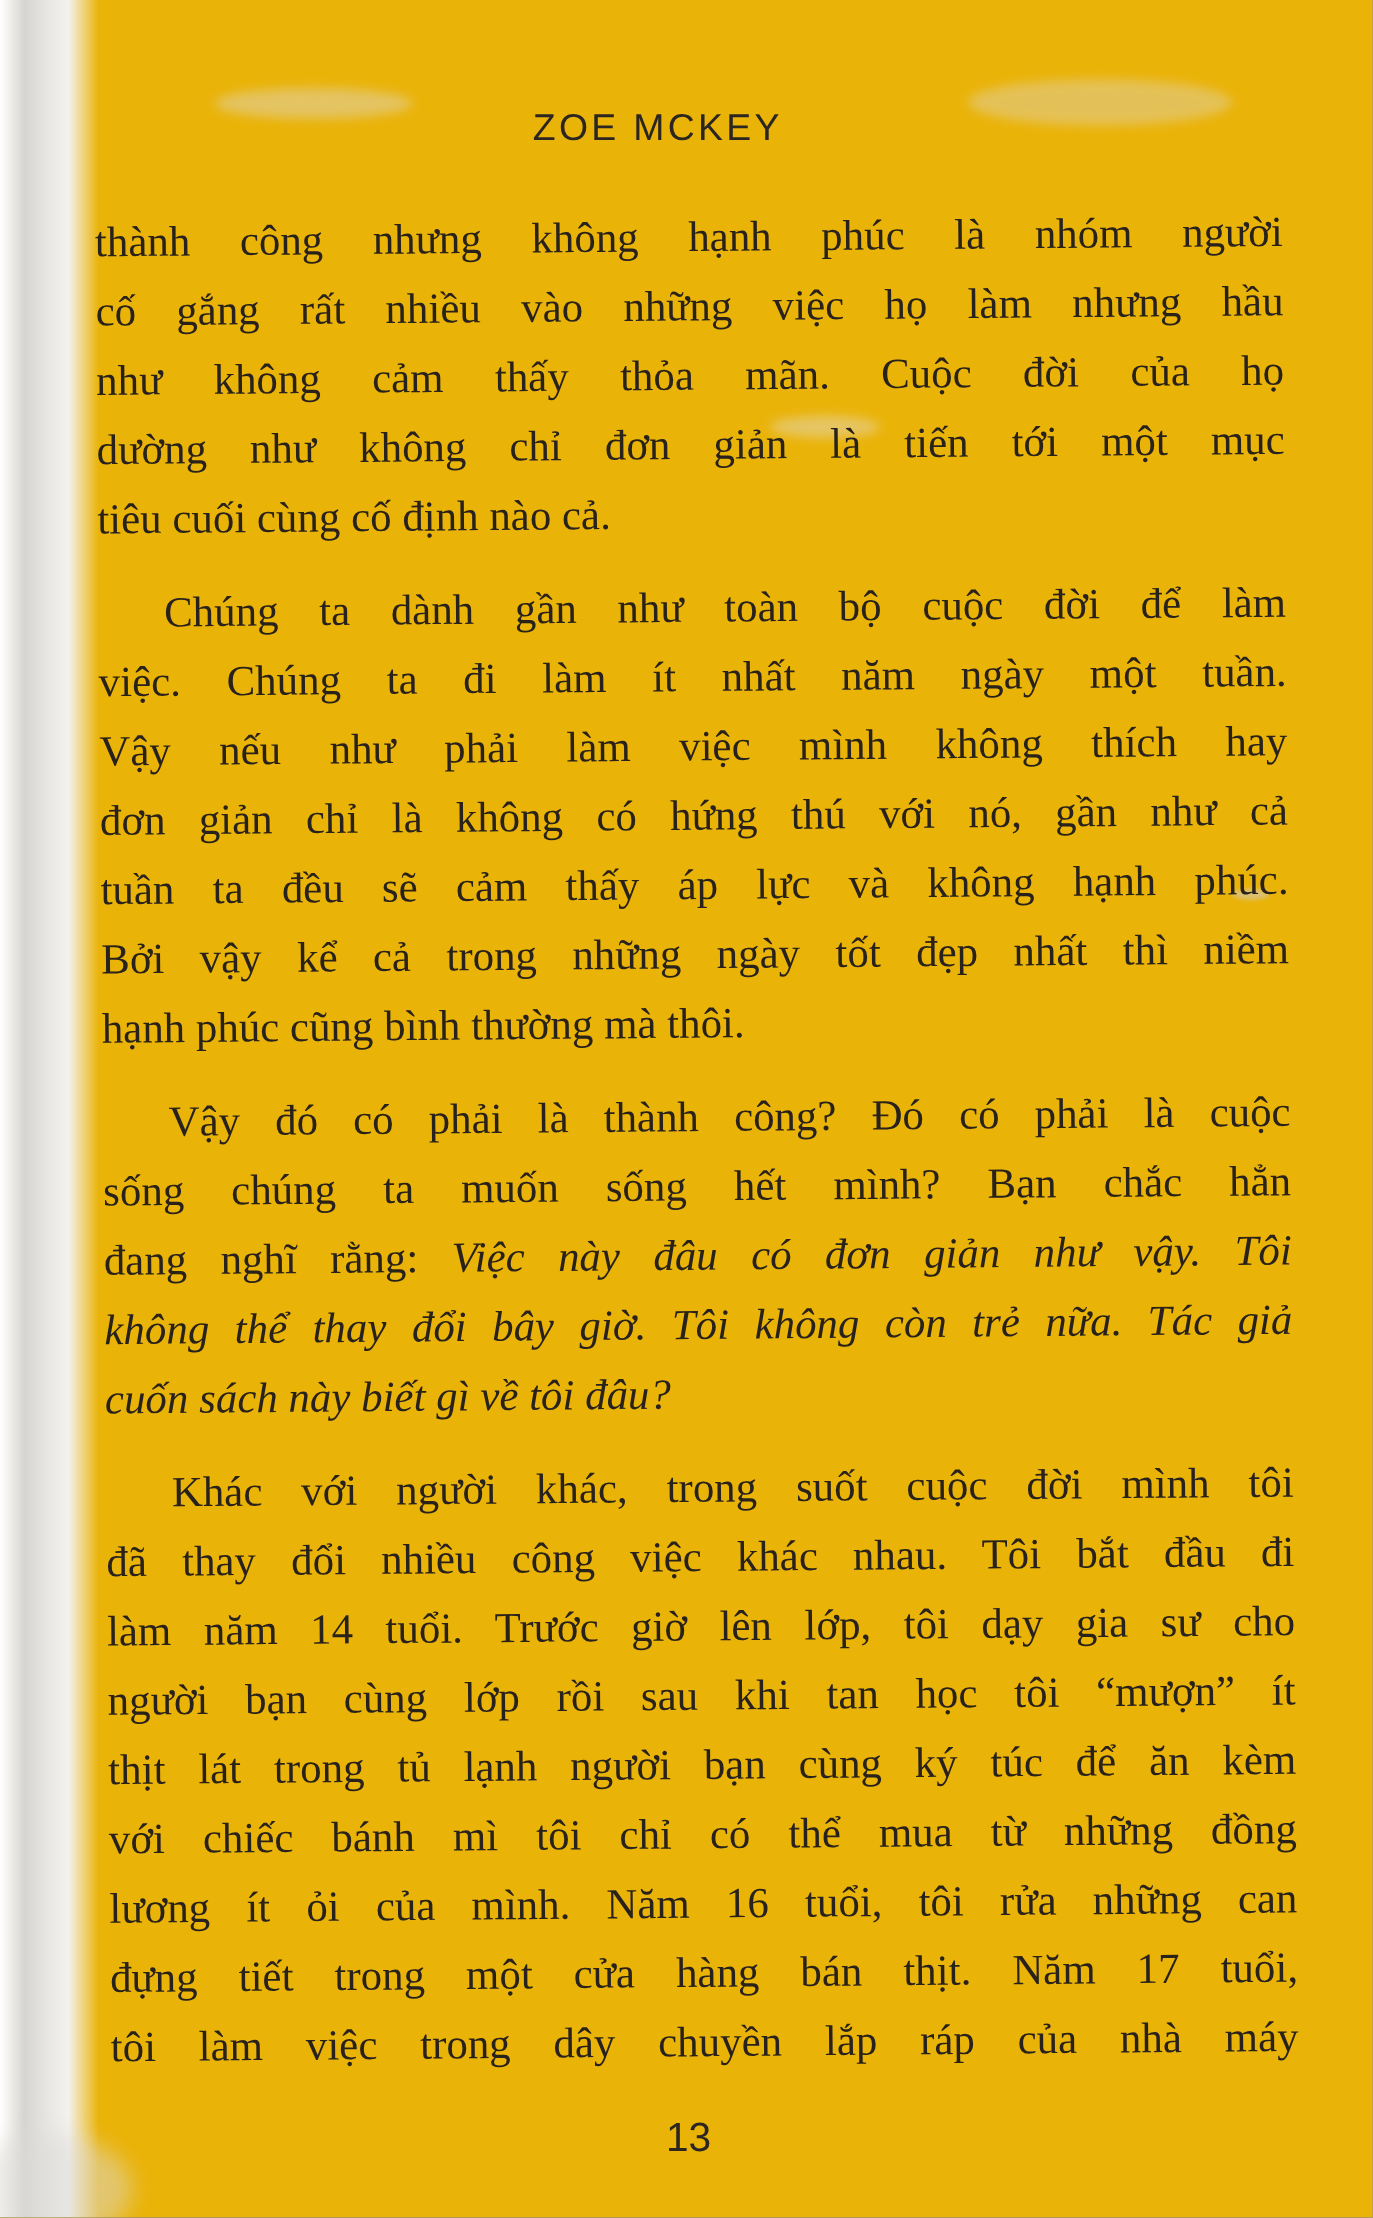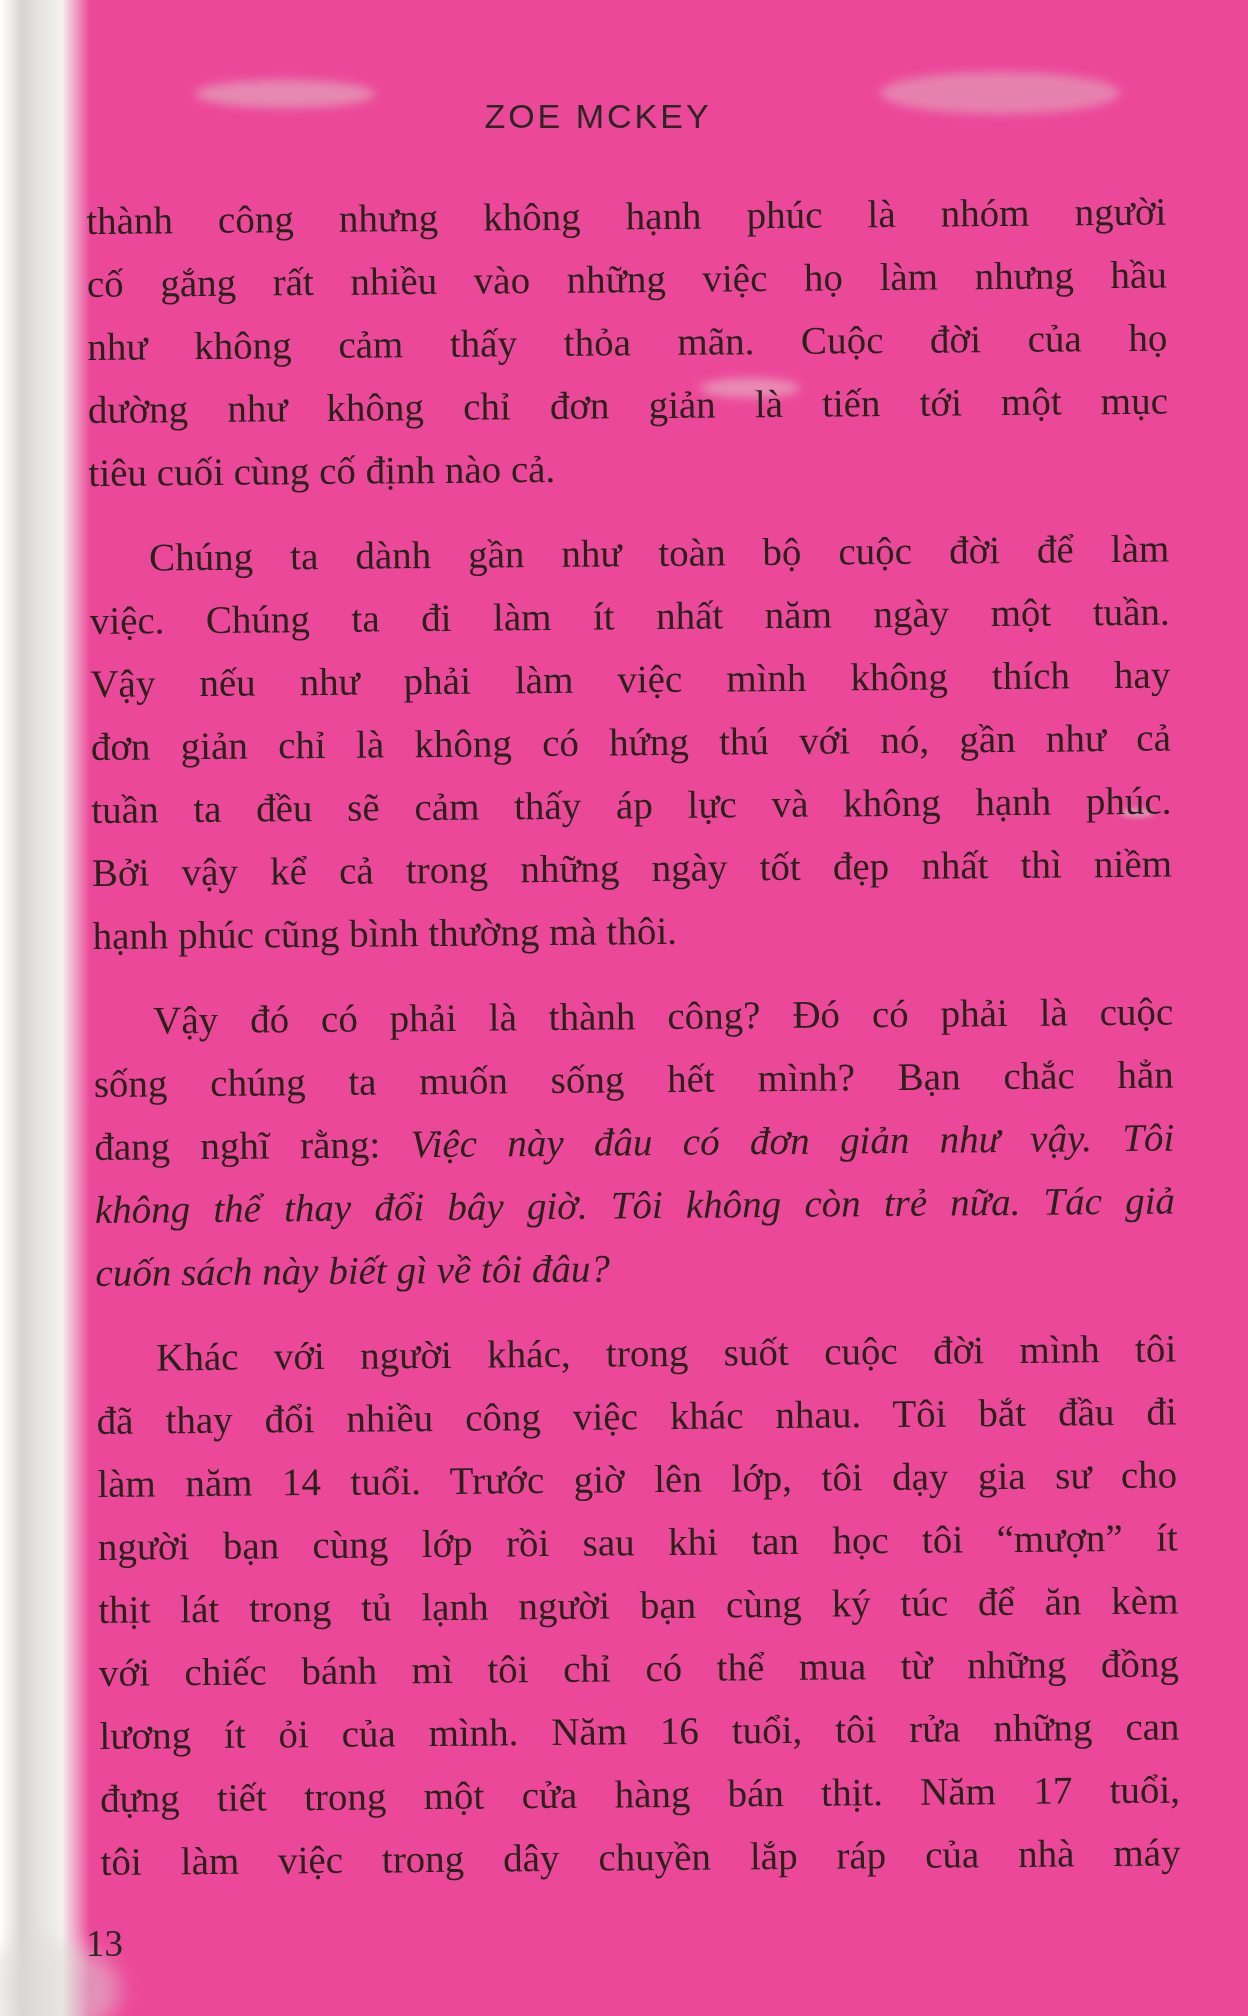--- a/index.html
+++ b/index.html
@@ -1,21 +1,21 @@
 <!DOCTYPE html>
 <html><head>
 <meta charset="utf-8">
 <style>
   html, body { margin: 0; padding: 0; background: #888; }
   .page {
     position: relative;
     width: 1248px;
     height: 2016px;
     margin: 0 auto;
-    background: #ec4899;
+    background: #eab308;
     overflow: hidden;
     color: #29221b;
   }
   
   .edge-shadow {
     position: absolute;
     left: 0; top: 0; bottom: 0;
     width: 90px;
     background: linear-gradient(90deg,
       #ffffff 0px,
@@ -74,21 +74,22 @@
   }
   .line.no-just { text-align-last: left; }
   .line.indent { text-indent: 60px; }
   .it { font-style: italic; }
 
   .page-number {
     position: absolute;
     left: 86px;
     width: 1080px;
     top: 1922px;
-    font-family: Liberation Serif, serif;
+    text-align: center;
+    font-family: Liberation Sans, sans-serif;
     font-size: 37px;
     color: #2b2620;
   }
 </style>
 </head>
 <body>
 
 <div class="page">
   <div class="edge-shadow"></div>
   <div class="smudge s1"></div>

